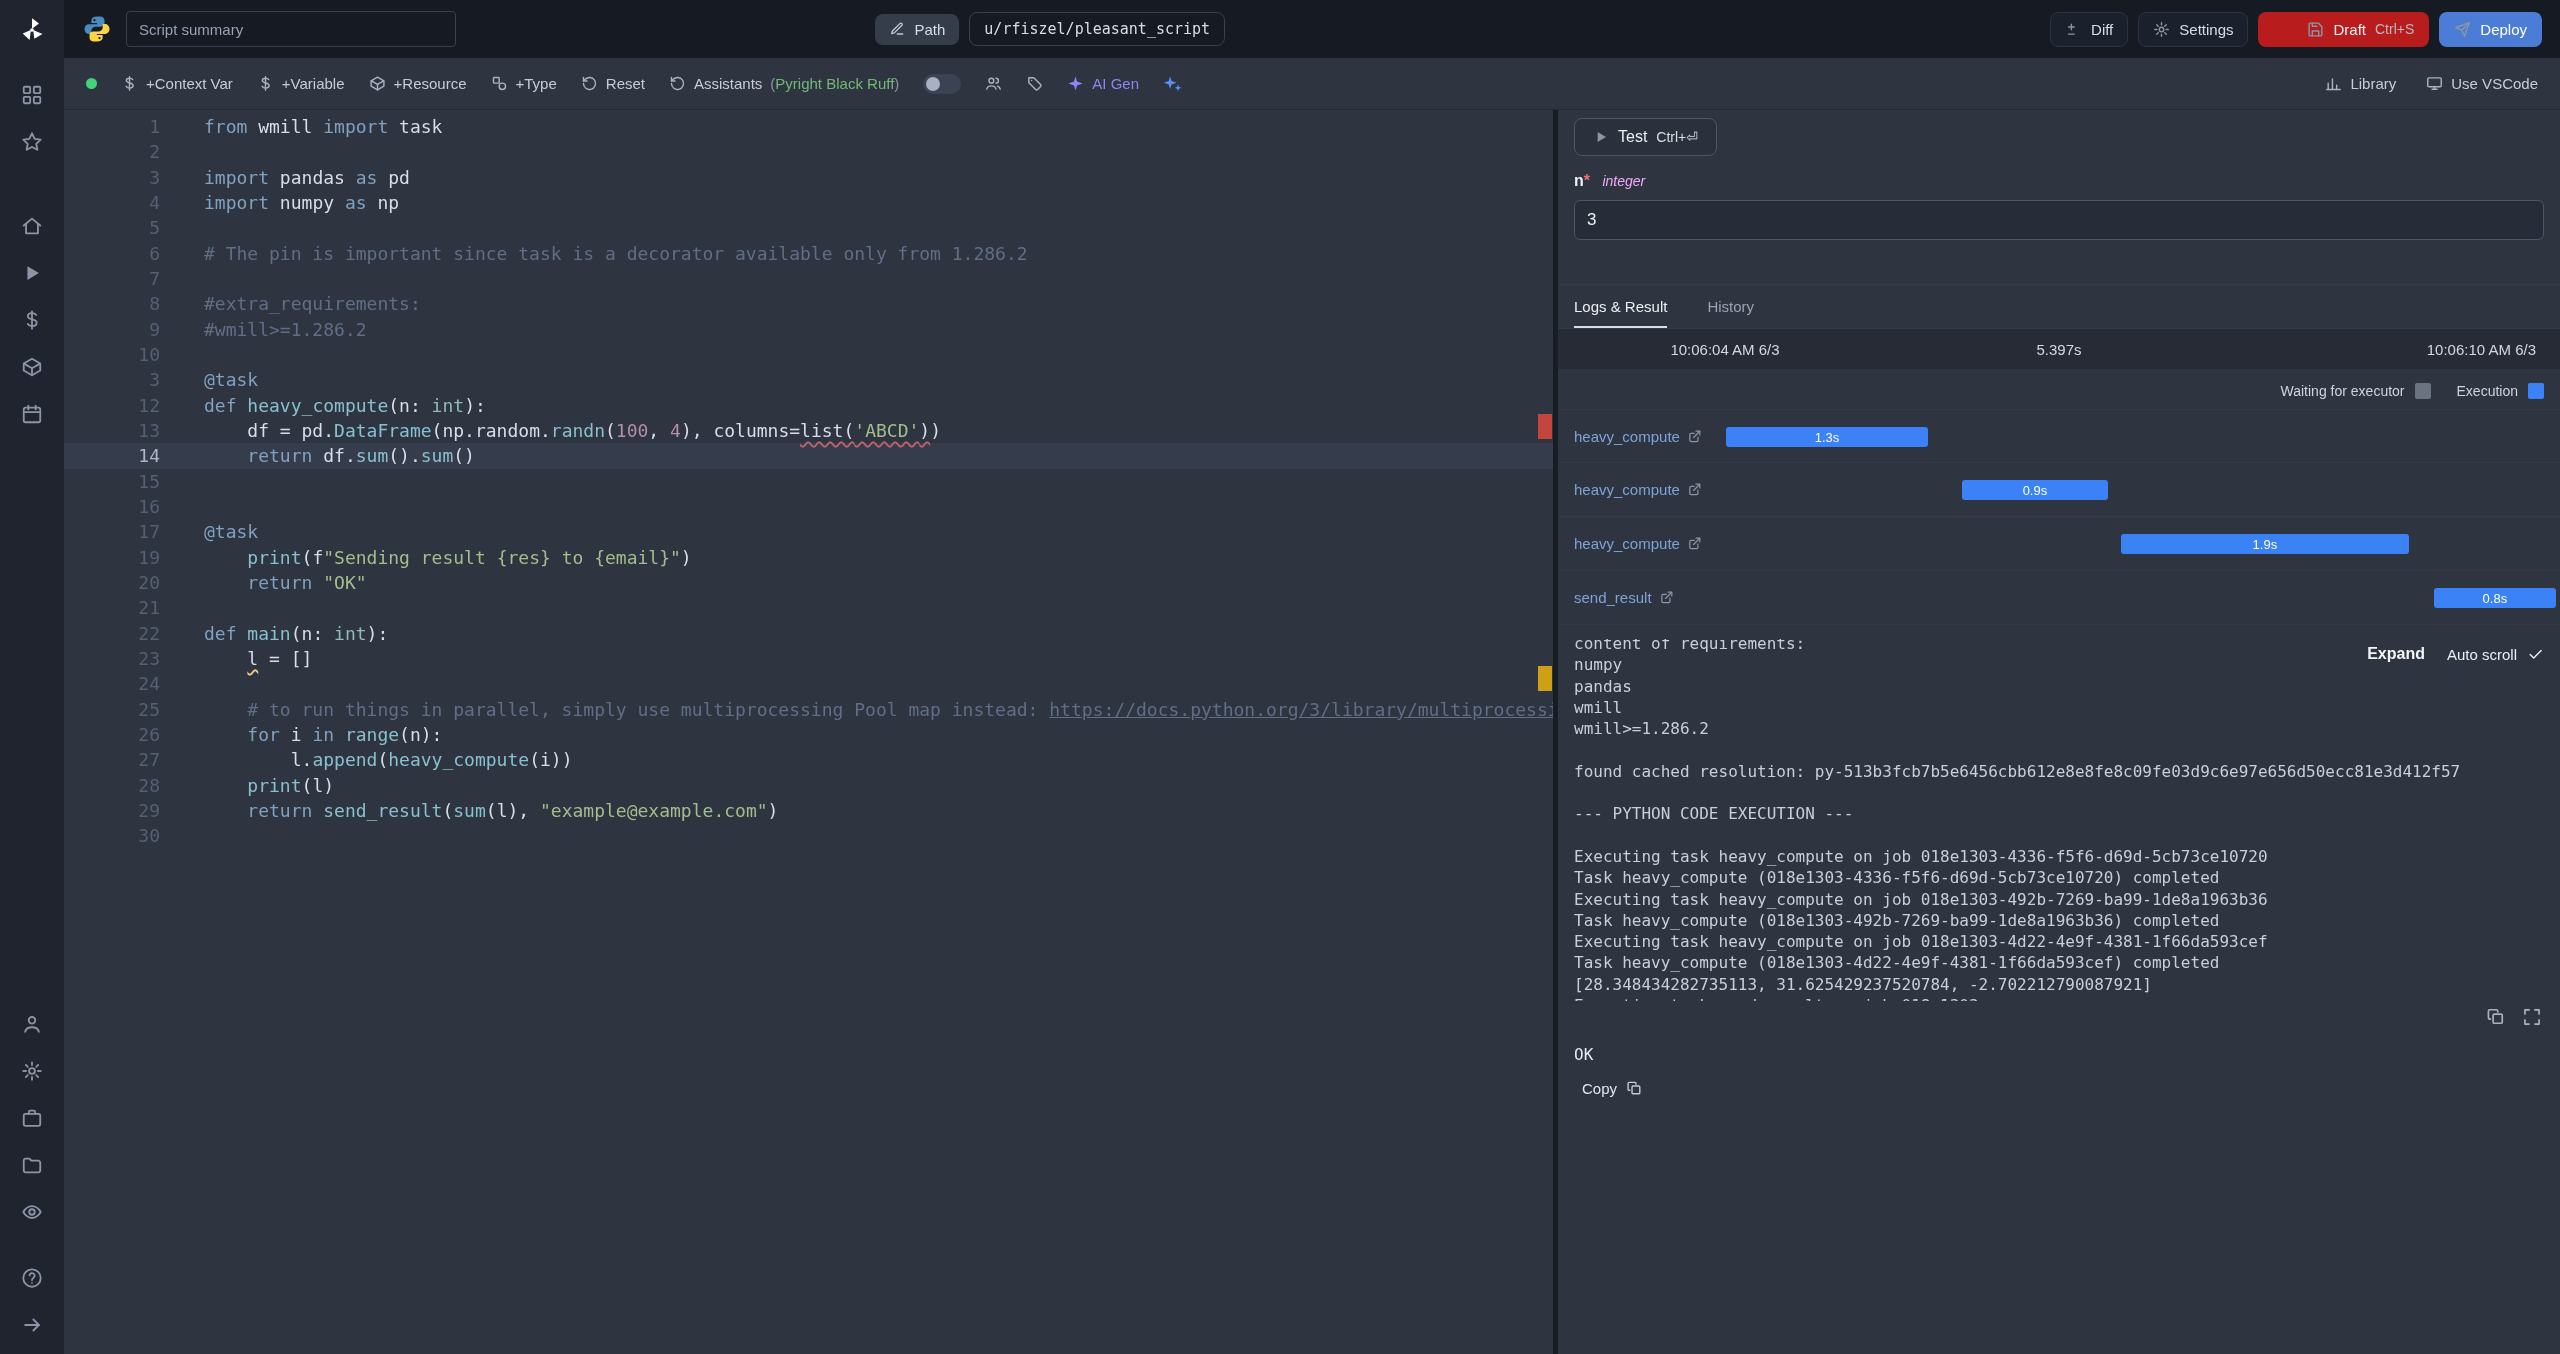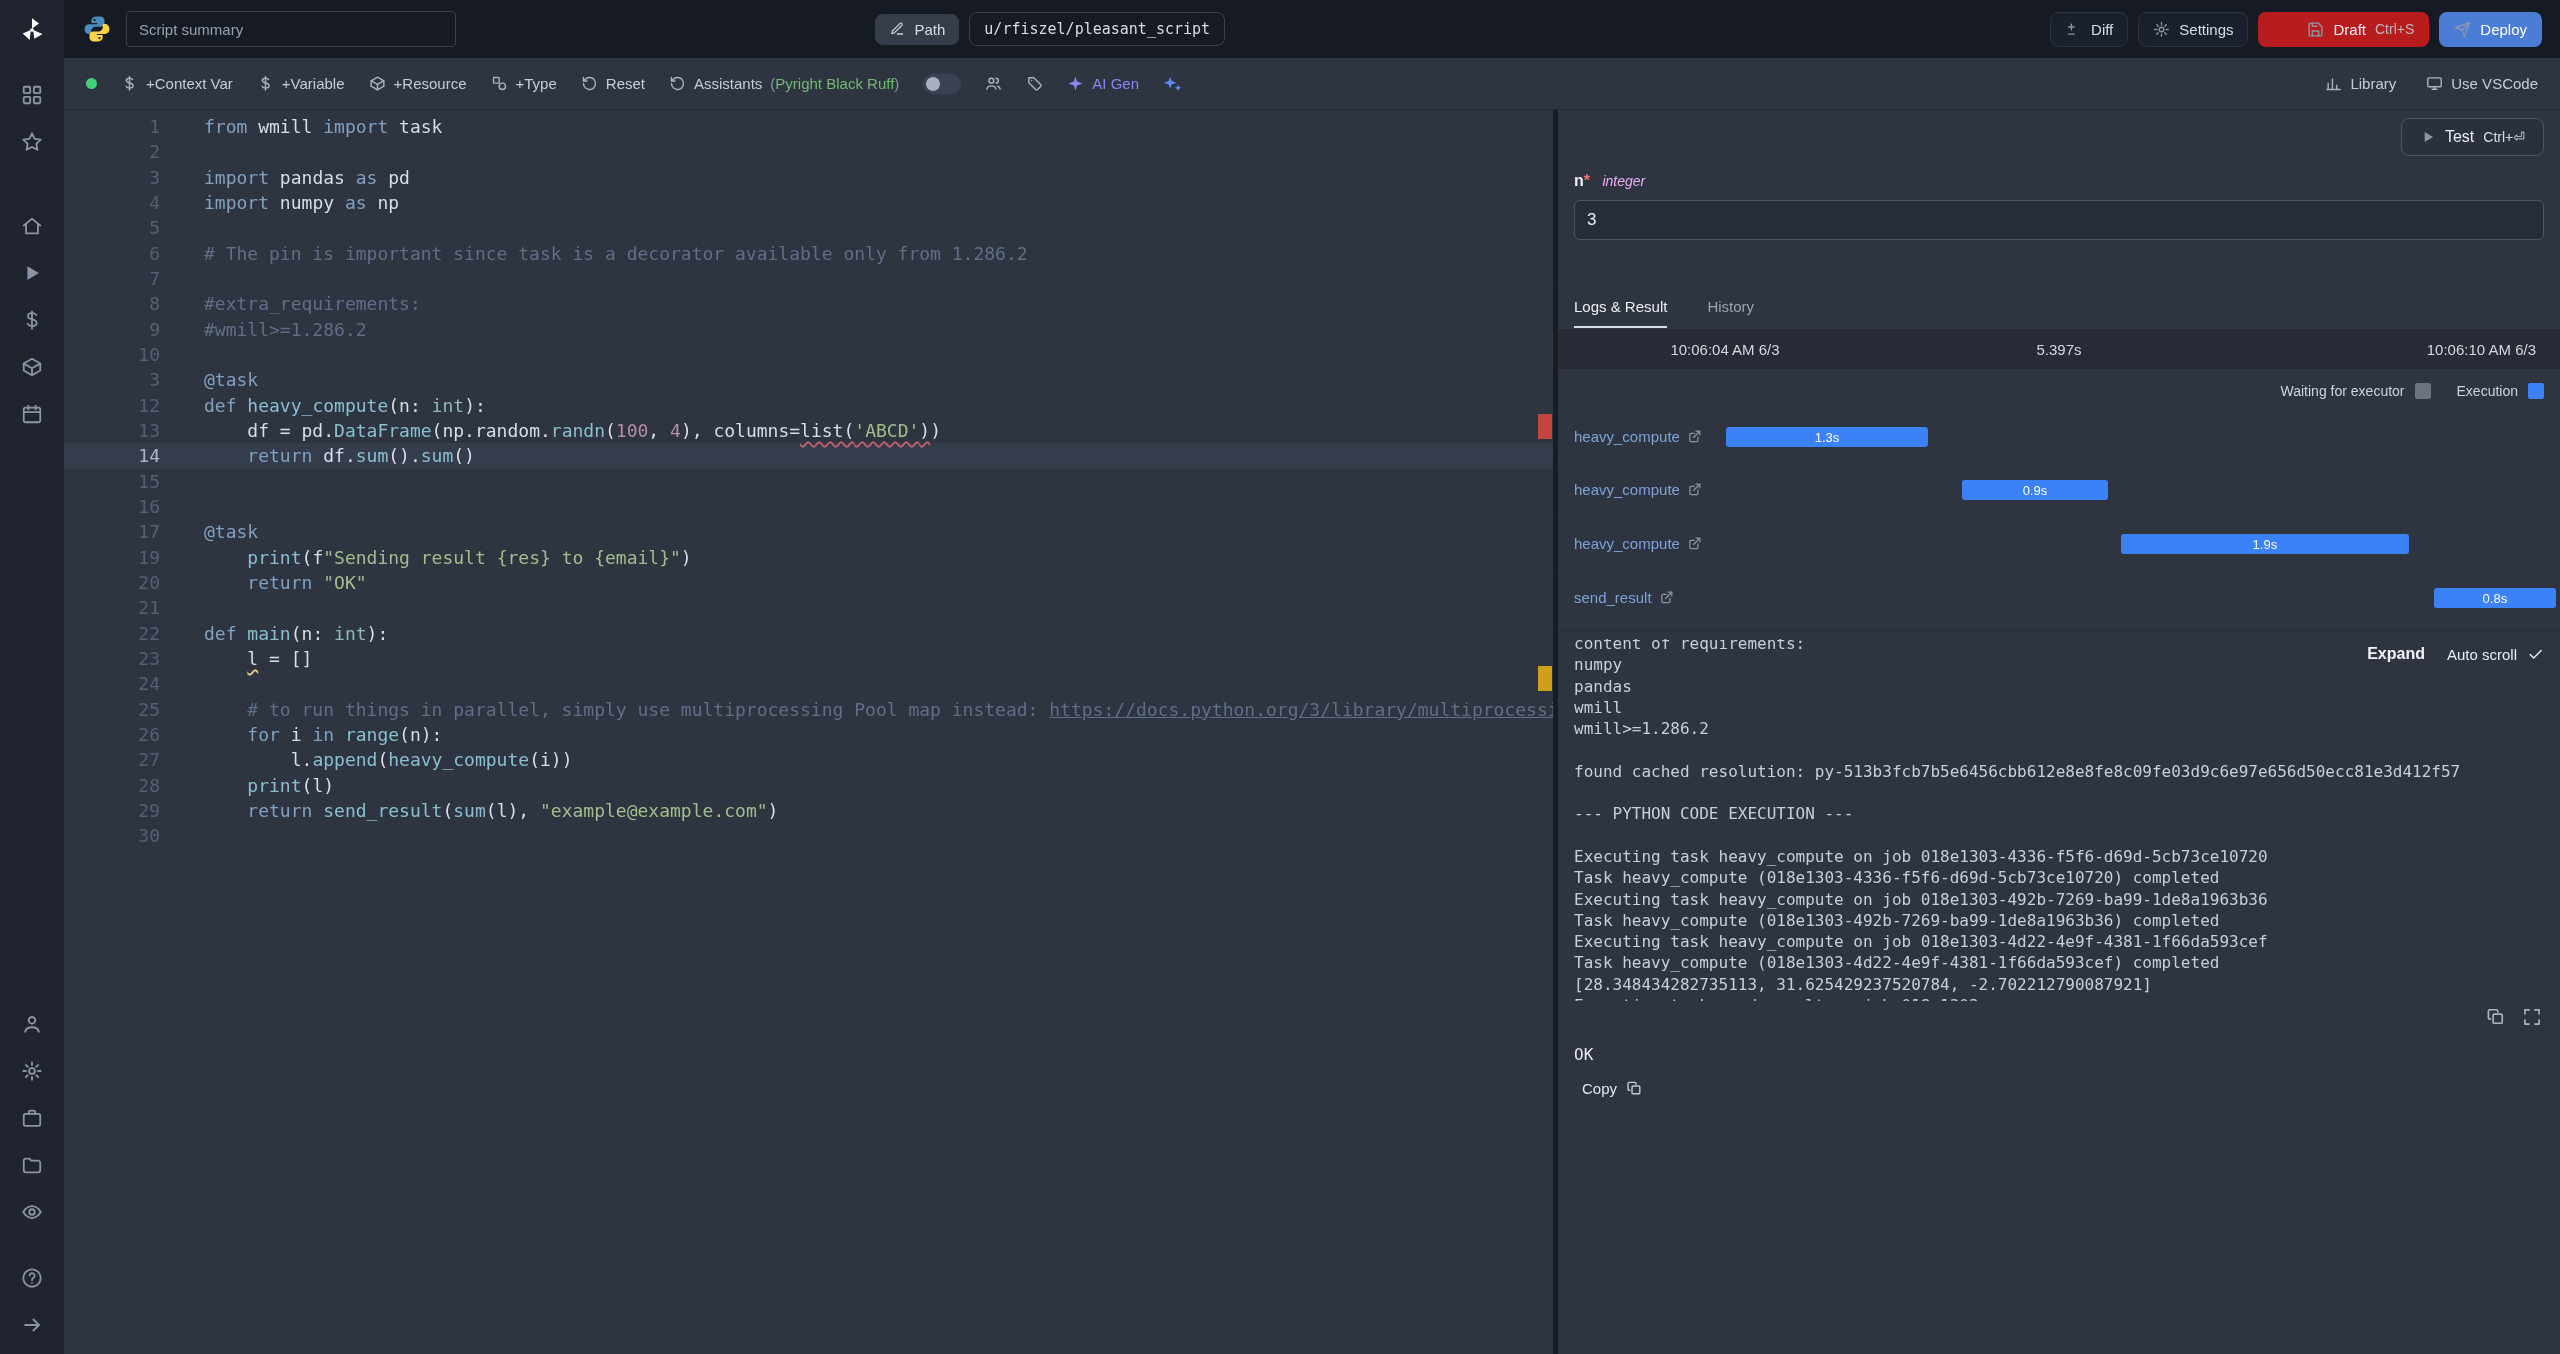--- a/index.html
+++ b/index.html
@@ -67,21 +67,21 @@
   .tok-warn{color:#d8dee9;text-decoration:underline wavy #ebcb8b;text-decoration-thickness:1.5px;text-underline-offset:4px;}
   .ruler-marker{position:absolute;right:1px;width:14px;height:25px;}
   .ruler-marker.err{top:304px;background:#c4453d;}
   .ruler-marker.warn{top:556px;background:#cf9f17;}
 
   .divider{width:5px;background:#171c25;cursor:col-resize;}
 
   
   .panel{width:1002px;flex-shrink:0;display:flex;flex-direction:column;background:#2e3440;overflow:hidden;}
   .test-section{padding:8px 16px 0;border-bottom:1px solid #323a48;padding-bottom:44px;}
-  .test-row{display:flex;justify-content:flex-end;}
+  .test-row{display:flex;justify-content:flex-start;}
   .btn.test{background:#2a303c;border-color:#4c566a;font-size:16px;padding:9px 18px;color:#eceff4;}
   .btn.test .nicon{width:16px;height:16px;}
   .arg-label{margin-top:16px;font-size:16px;height:22px;}
   .arg-name{font-weight:bold;color:#eceff4;}
   .req{color:#f0706a;font-weight:bold;}
   .arg-type{font-style:italic;font-size:14px;color:#f0abfc;margin-left:8px;}
   .arg-input{margin-top:6px;width:100%;height:40px;background:#272d38;border:1px solid #4c566a;border-radius:6px;color:#eceff4;font-size:17px;padding:0 12px;font-family:inherit;outline:none;}
 
   .tabs{display:flex;gap:40px;padding:0 16px;height:44px;border-bottom:1px solid #323a48;}
   .tab{display:flex;align-items:center;font-size:15px;color:#99a3b2;cursor:pointer;}

